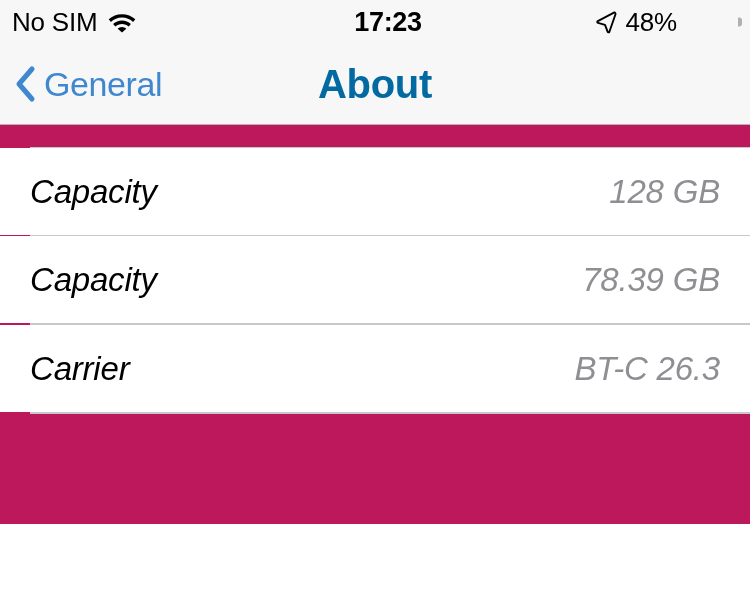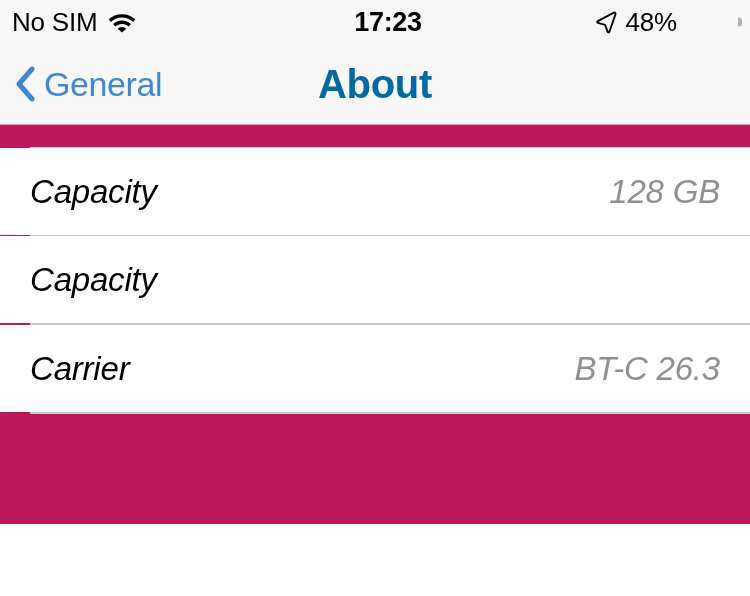--- a/index.html
+++ b/index.html
@@ -249,20 +249,21 @@
     <div class="separator"></div>
 
     <div class="row">
       <span class="row-label">Capacity</span>
       <span class="row-value">128 GB</span>
     </div>
     <div class="separator"></div>
 
     <div class="row">
       <span class="row-label">Capacity</span>
+      <span class="row-value">78.39 GB</span>
     </div>
     <div class="separator"></div>
 
     <div class="separator"></div>
 
     <div class="row">
       <span class="row-label">Carrier</span>
       <span class="row-value">BT-C 26.3</span>
     </div>
     <div class="separator"></div>

